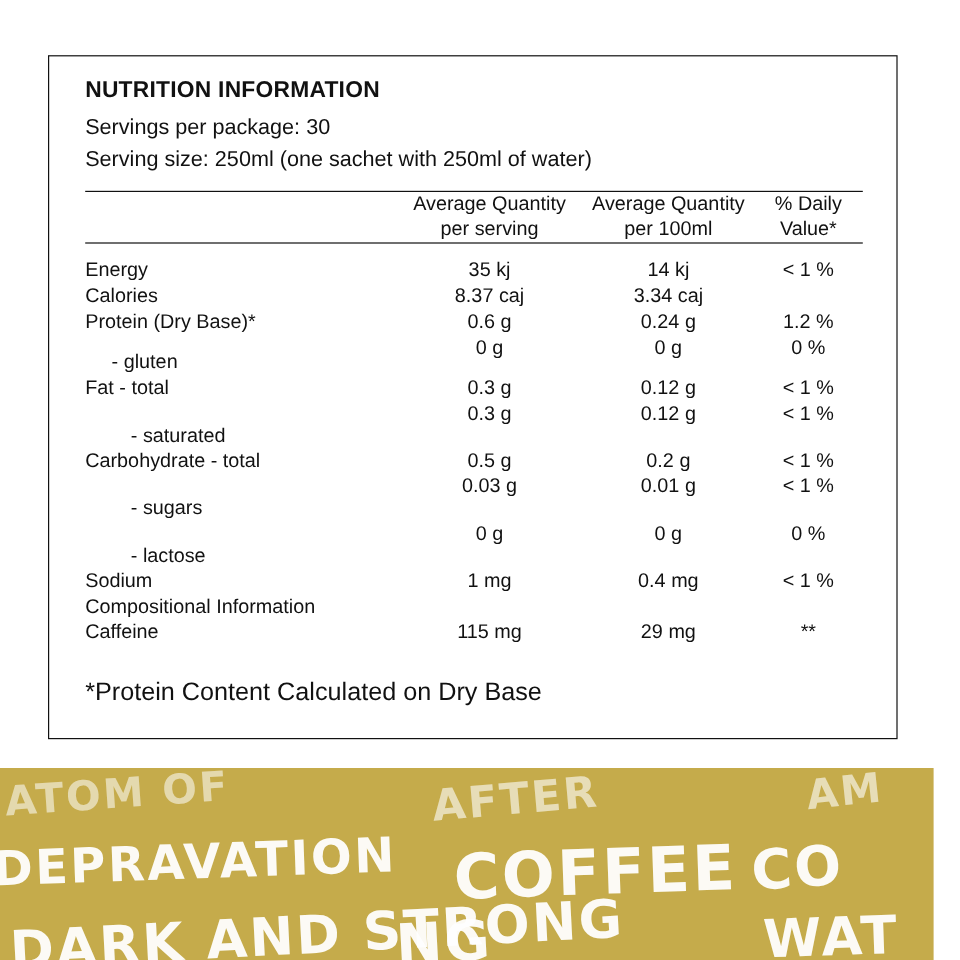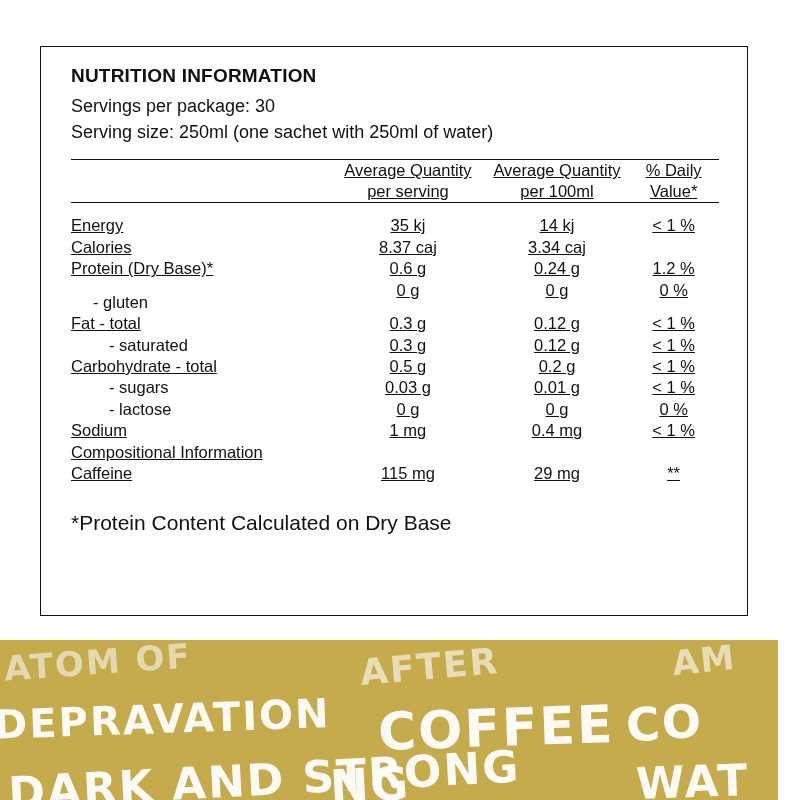--- a/index.html
+++ b/index.html
@@ -65,21 +65,20 @@
     width: 100%;
     border-collapse: collapse;
     font-size: 16.5px;
     color: #111111;
   }
 
   table.nut-table td, table.nut-table th {
     padding: 0;
     font-weight: normal;
     vertical-align: top;
-    text-decoration: underline;
   }
 
   .col-label { width: 40%; text-align: left; }
   .col-serve { width: 24%; text-align: center; }
   .col-100   { width: 22%; text-align: center; }
   .col-dv    { width: 14%; text-align: center; }
 
   .hdr-cell {
     text-align: center;
     font-size: 16.5px;
@@ -94,21 +93,21 @@
 
   .body-row td {
     padding: 2.5px 0;
     line-height: 1.3;
   }
   .body-row td.col-label {
     padding-left: 0;
   }
 
   .indent1 { padding-left: 22px; display: inline-block; margin-top: 12px; }
-  .indent2 { padding-left: 38px; display: inline-block; }
+  .indent2 { padding-left: 38px; display: inline-block; margin-top: 18px; }
 
   .footnote {
     font-size: 21px;
     color: #111111;
     margin-top: 0;
     line-height: 1.5;
   }
   .footnote.first { margin-top: 22px; }
   .footnote.second { margin-top: 16px; }
 

